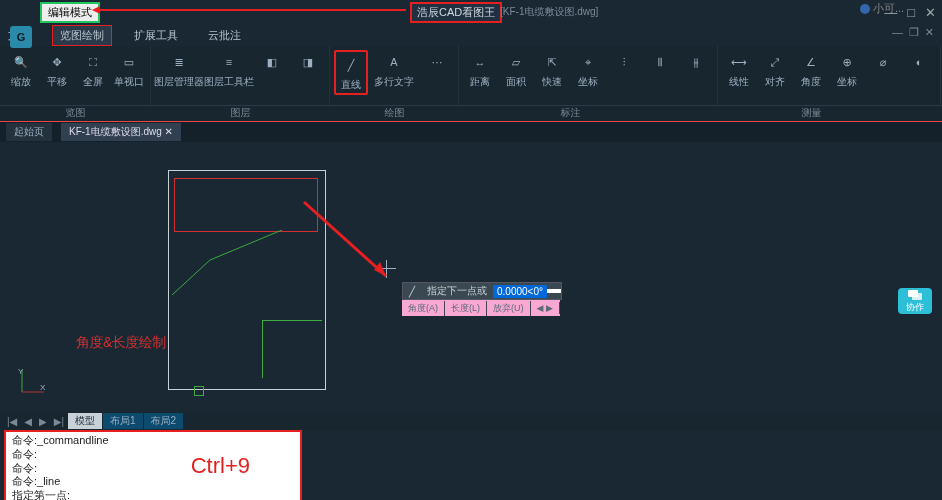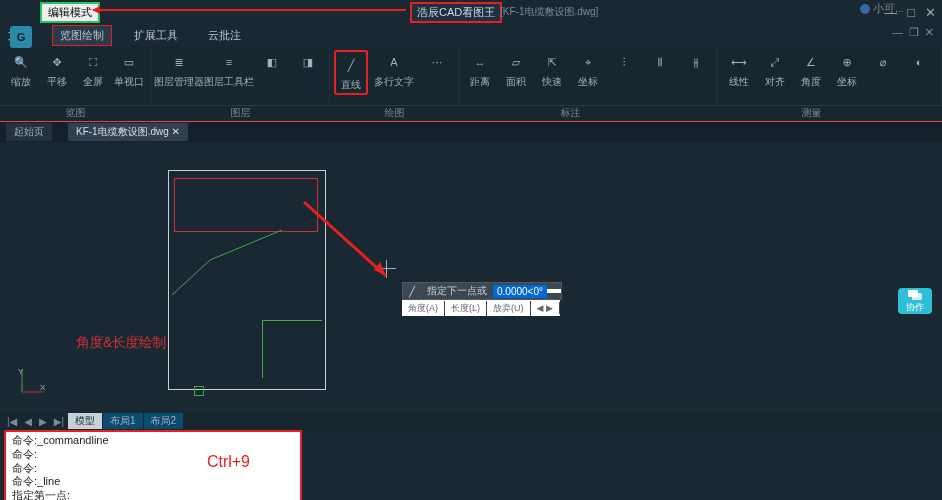--- a/index.html
+++ b/index.html
@@ -29,55 +29,55 @@
 .ribbon-btns { display: flex; gap: 2px; padding-top: 2px; }
 .rbtn { display: flex; flex-direction: column; align-items: center; width: 34px; cursor: pointer; }
 .rbtn .ico { width: 24px; height: 24px; display: flex; align-items: center; justify-content: center; color: #9db0c2; }
 .rbtn .lbl { font-size: 10px; color: #9db0c2; margin-top: 1px; white-space: nowrap; }
 .rbtn.wide { width: 48px; }
 .rbtn.hilite { border: 2px solid #e62020; border-radius: 2px; padding: 1px; }
 .group-label-bar { height: 16px; background: #18262f; display: flex; border-bottom: 1px solid #ef4444; }
 .group-label-bar span { flex: 0 0 auto; text-align: center; font-size: 10px; color: #7a8a98; }
 
 
-.doc-tabs { height: 20px; background: #14202a; display: flex; align-items: center; padding-left: 6px; gap: 16px; }
+.doc-tabs { height: 20px; background: #14202a; display: flex; align-items: center; padding-left: 6px; gap: 9px; }
 .doc-tab { padding: 2px 8px; background: #24323e; font-size: 10px; color: #9db0c2; }
 .doc-tab.active { background: #304050; color: #dde; }
 
 
 .canvas-area { position: relative; height: 270px; background: #1a2833; }
 .drawing-box { position: absolute; left: 168px; top: 28px; width: 158px; height: 220px; border: 1px solid #c8d0d8; }
 .inner-red { position: absolute; left: 174px; top: 36px; width: 144px; height: 54px; border: 1px solid #d03030; }
 .green1 { position: absolute; left: 172px; top: 88px; width: 110px; height: 65px; }
 .green2 { position: absolute; left: 262px; top: 178px; width: 60px; height: 58px; border-left: 1px solid #3eaa40; border-top: 1px solid #3eaa40; }
 .green-handle { position: absolute; left: 194px; top: 244px; width: 10px; height: 10px; border: 1px solid #3eaa40; }
 .red-lbl { position: absolute; left: 76px; top: 192px; font-size: 14px; color: #d03030; letter-spacing: -0.5px; }
 .ucs { position: absolute; left: 18px; top: 224px; }
 .crosshair { position: absolute; left: 378px; top: 118px; width: 18px; height: 18px; }
 .crosshair::before, .crosshair::after { content: ""; position: absolute; background: #9db0c2; }
 .crosshair::before { left: 8px; top: 0; width: 1px; height: 18px; }
 .crosshair::after { left: 0; top: 8px; width: 18px; height: 1px; }
 .red-arrow2 { position: absolute; left: 300px; top: 56px; }
 .input-prompt { position: absolute; left: 402px; top: 140px; background: #3a4852; border: 1px solid #556; display: flex; align-items: center; height: 18px; }
 .input-prompt .seg { padding: 2px 6px; font-size: 10px; color: #c8d0d8; display: flex; align-items: center; }
 .input-prompt .val { background: #0068d8; color: #fff; padding: 1px 4px; font-size: 10px; }
-.input-toolbar { position: absolute; left: 402px; top: 158px; background: #ffffff; display: flex; height: 16px; align-items: center; }
+.input-toolbar { position: absolute; left: 402px; top: 158px; background: #f9a8d4; display: flex; height: 16px; align-items: center; }
 .input-toolbar span { padding: 1px 6px; font-size: 9px; color: #5a6a78; border-right: 1px solid #445; }
 .chat-badge { position: absolute; right: 10px; top: 146px; width: 34px; height: 26px; background: #2dbfd8; border-radius: 4px; display: flex; flex-direction: column; align-items: center; justify-content: center; color: #fff; }
 .chat-badge .t { font-size: 9px; }
 
 
 .layout-bar { height: 18px; background: #18262f; display: flex; align-items: center; padding-left: 4px; gap: 1px; font-size: 10px; }
 .layout-bar .nav { color: #7a8a98; padding: 0 3px; }
 .layout-tab { padding: 1px 7px; background: #0c4a6e; color: #9db0c2; cursor: pointer; }
 .layout-tab.active { background: #c8d0d8; color: #1a2833; }
 
 
 .cmd-panel { height: 76px; background: #fff; border: 2px solid #e62020; position: relative; font-size: 11px; color: #222; padding: 2px 6px; line-height: 1.25; margin: 0 640px 0 4px; }
-.cmd-big { position: absolute; right: 50px; top: 20px; font-size: 16px; color: #e62020; font-weight: 500; }
+.cmd-big { position: absolute; right: 50px; top: 20px; font-size: 22px; color: #e62020; font-weight: 500; }
 
 svg { display: block; }
 </style>
 </head>
 <body>
 
 <div class="title-bar">
   <div class="mode-box">编辑模式</div>
   <div class="arrow-red"></div>
   <div class="title-center">浩辰CAD看图王</div>

